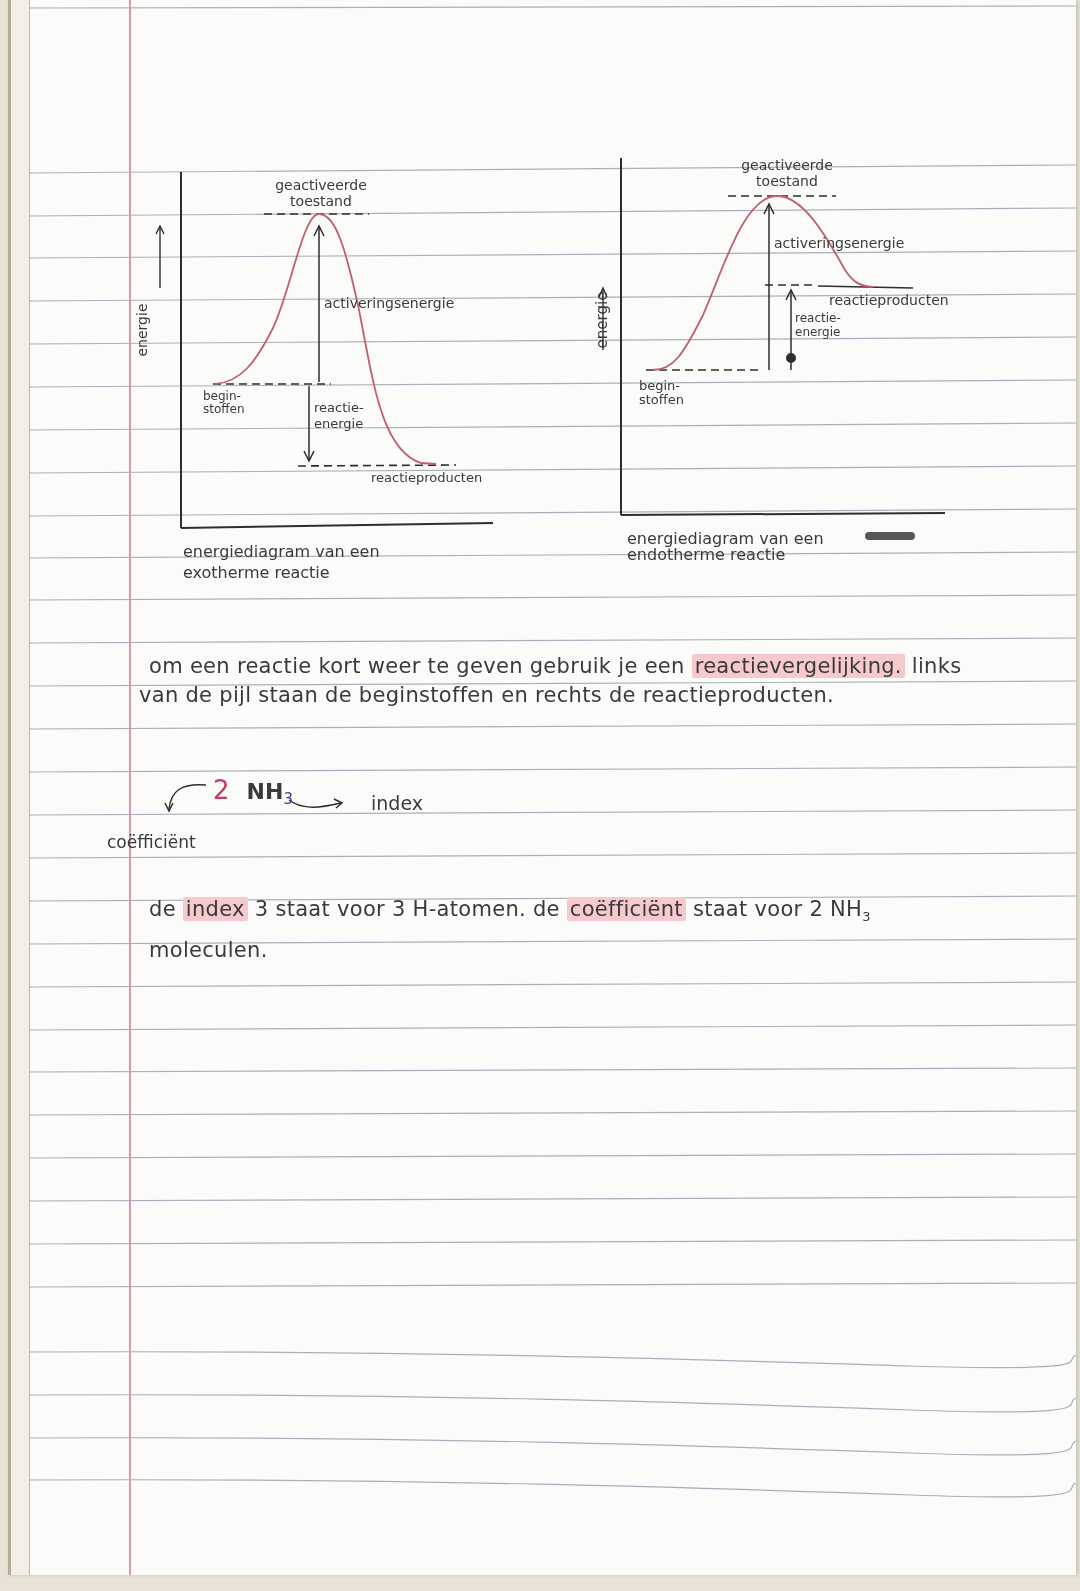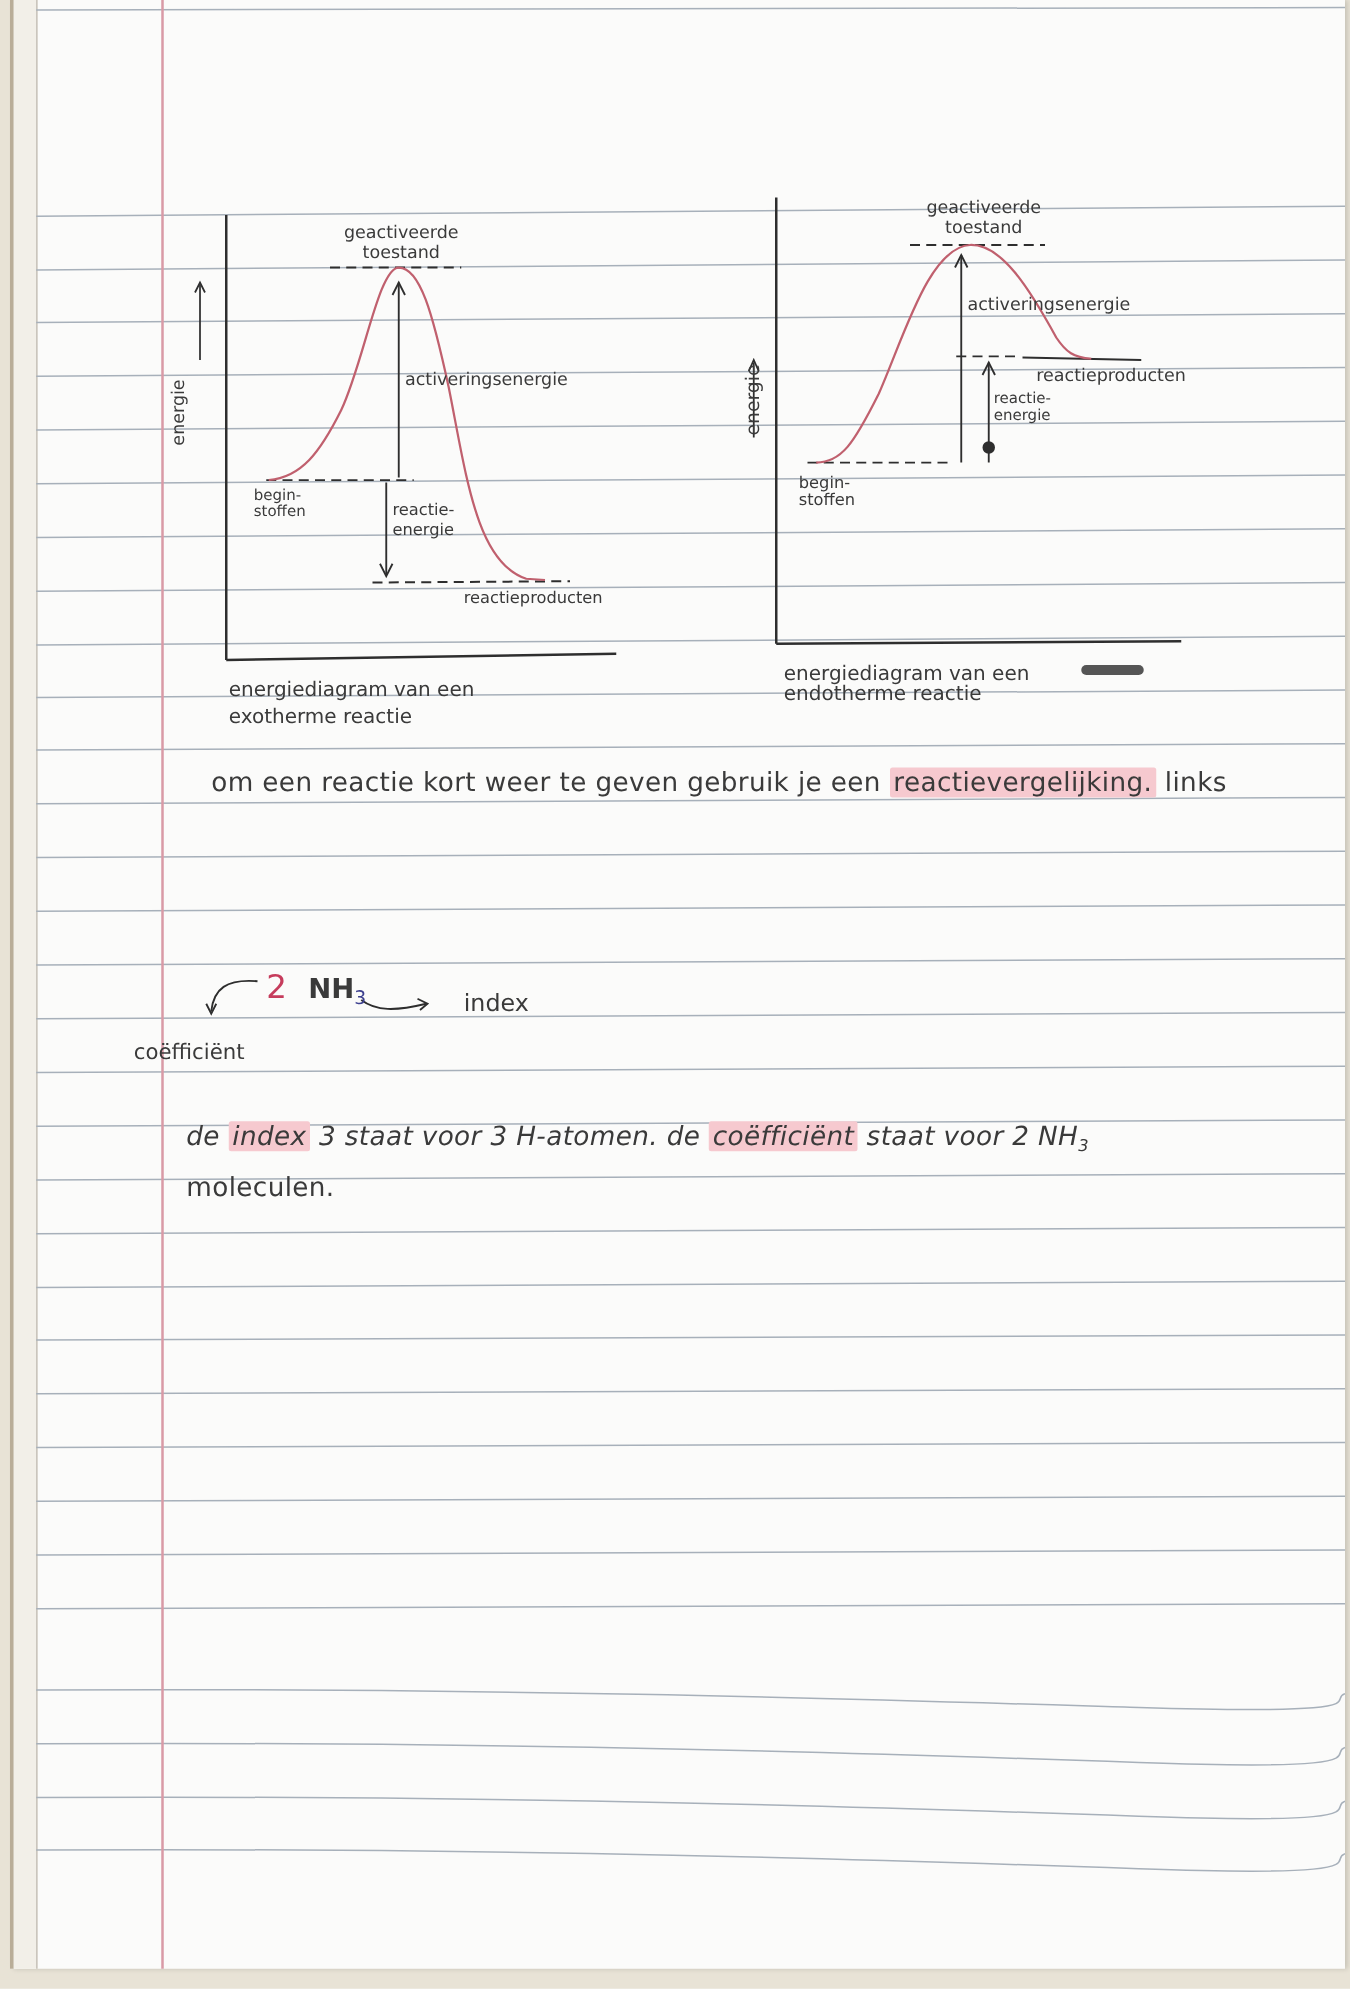--- a/index.html
+++ b/index.html
@@ -133,42 +133,45 @@
     <text x="256" y="165" font-size="14" fill="#3a3a3a">reactieproducten</text>
     <text x="222" y="182" font-size="12" fill="#3a3a3a">reactie-</text>
     <text x="222" y="196" font-size="12" fill="#3a3a3a">energie</text>
     <text x="66" y="250" font-size="13" fill="#3a3a3a">begin-</text>
     <text x="66" y="264" font-size="13" fill="#3a3a3a">stoffen</text>
     <text x="54" y="404" font-size="16" fill="#3a3a3a">energiediagram van een</text>
     <text x="54" y="420" font-size="16" fill="#3a3a3a">endotherme reactie</text>
     <rect x="292" y="392" width="50" height="8" rx="4" fill="#555"></rect>
   </svg>
 
-  <div class="hw lg" style="left:138px; top:614px;margin-left:20px;">
+  <div class="hw lg" style="left:138px; top:654px;">
     <span>om een reactie kort weer te geven gebruik je een</span>
     <span class="hl">reactievergelijking.</span>
     <span>links</span>
+  </div>
+  <div class="hw lg" style="left:128px; top:683px;">
+    <span>van de pijl staan de beginstoffen en rechts de reactieproducten.</span>
   </div>
 
   <svg style="position:absolute; left:140px; top:775px;" width="240" height="60">
     <g stroke="#2e2e2e" stroke-width="1.5" fill="none">
       <path d="M55 10 C 30 8, 20 16, 18 34"></path>
       <path d="M14 28 L18 36 L22 28"></path>
       <path d="M138 25 C 150 34, 165 34, 190 28"></path>
       <path d="M183 24 L191 28 L185 33"></path>
     </g>
   </svg>
   <div class="hw" style="left:202px; top:775px; font-size:22px;">
     <span style="color:#c63c5c; font-size:26px;">2</span>
     <span style="margin-left:10px;font-weight:bold;">NH</span><sub style="color:#3c3f8f; font-size:15px;">3</sub>
   </div>
   <div class="hw md" style="left:360px; top:792px; font-size:19px;">index</div>
   <div class="hw md" style="left:96px; top:832px; font-size:17px;">coëfficiënt</div>
 
-  <div class="hw lg" style="left:138px; top:897px;font-style:italic;">
+  <div class="hw lg" style="left:138px; top:897px;">
     <span>de</span>
     <span class="hl">index</span>
     <span>3 staat voor 3 H-atomen. de</span>
     <span class="hl">coëfficiënt</span>
     <span>staat voor 2 NH</span><sub style="font-size:13px;">3</sub>
   </div>
   <div class="hw lg" style="left:138px; top:938px;">moleculen.</div>
 </div>
 
 </body></html>

